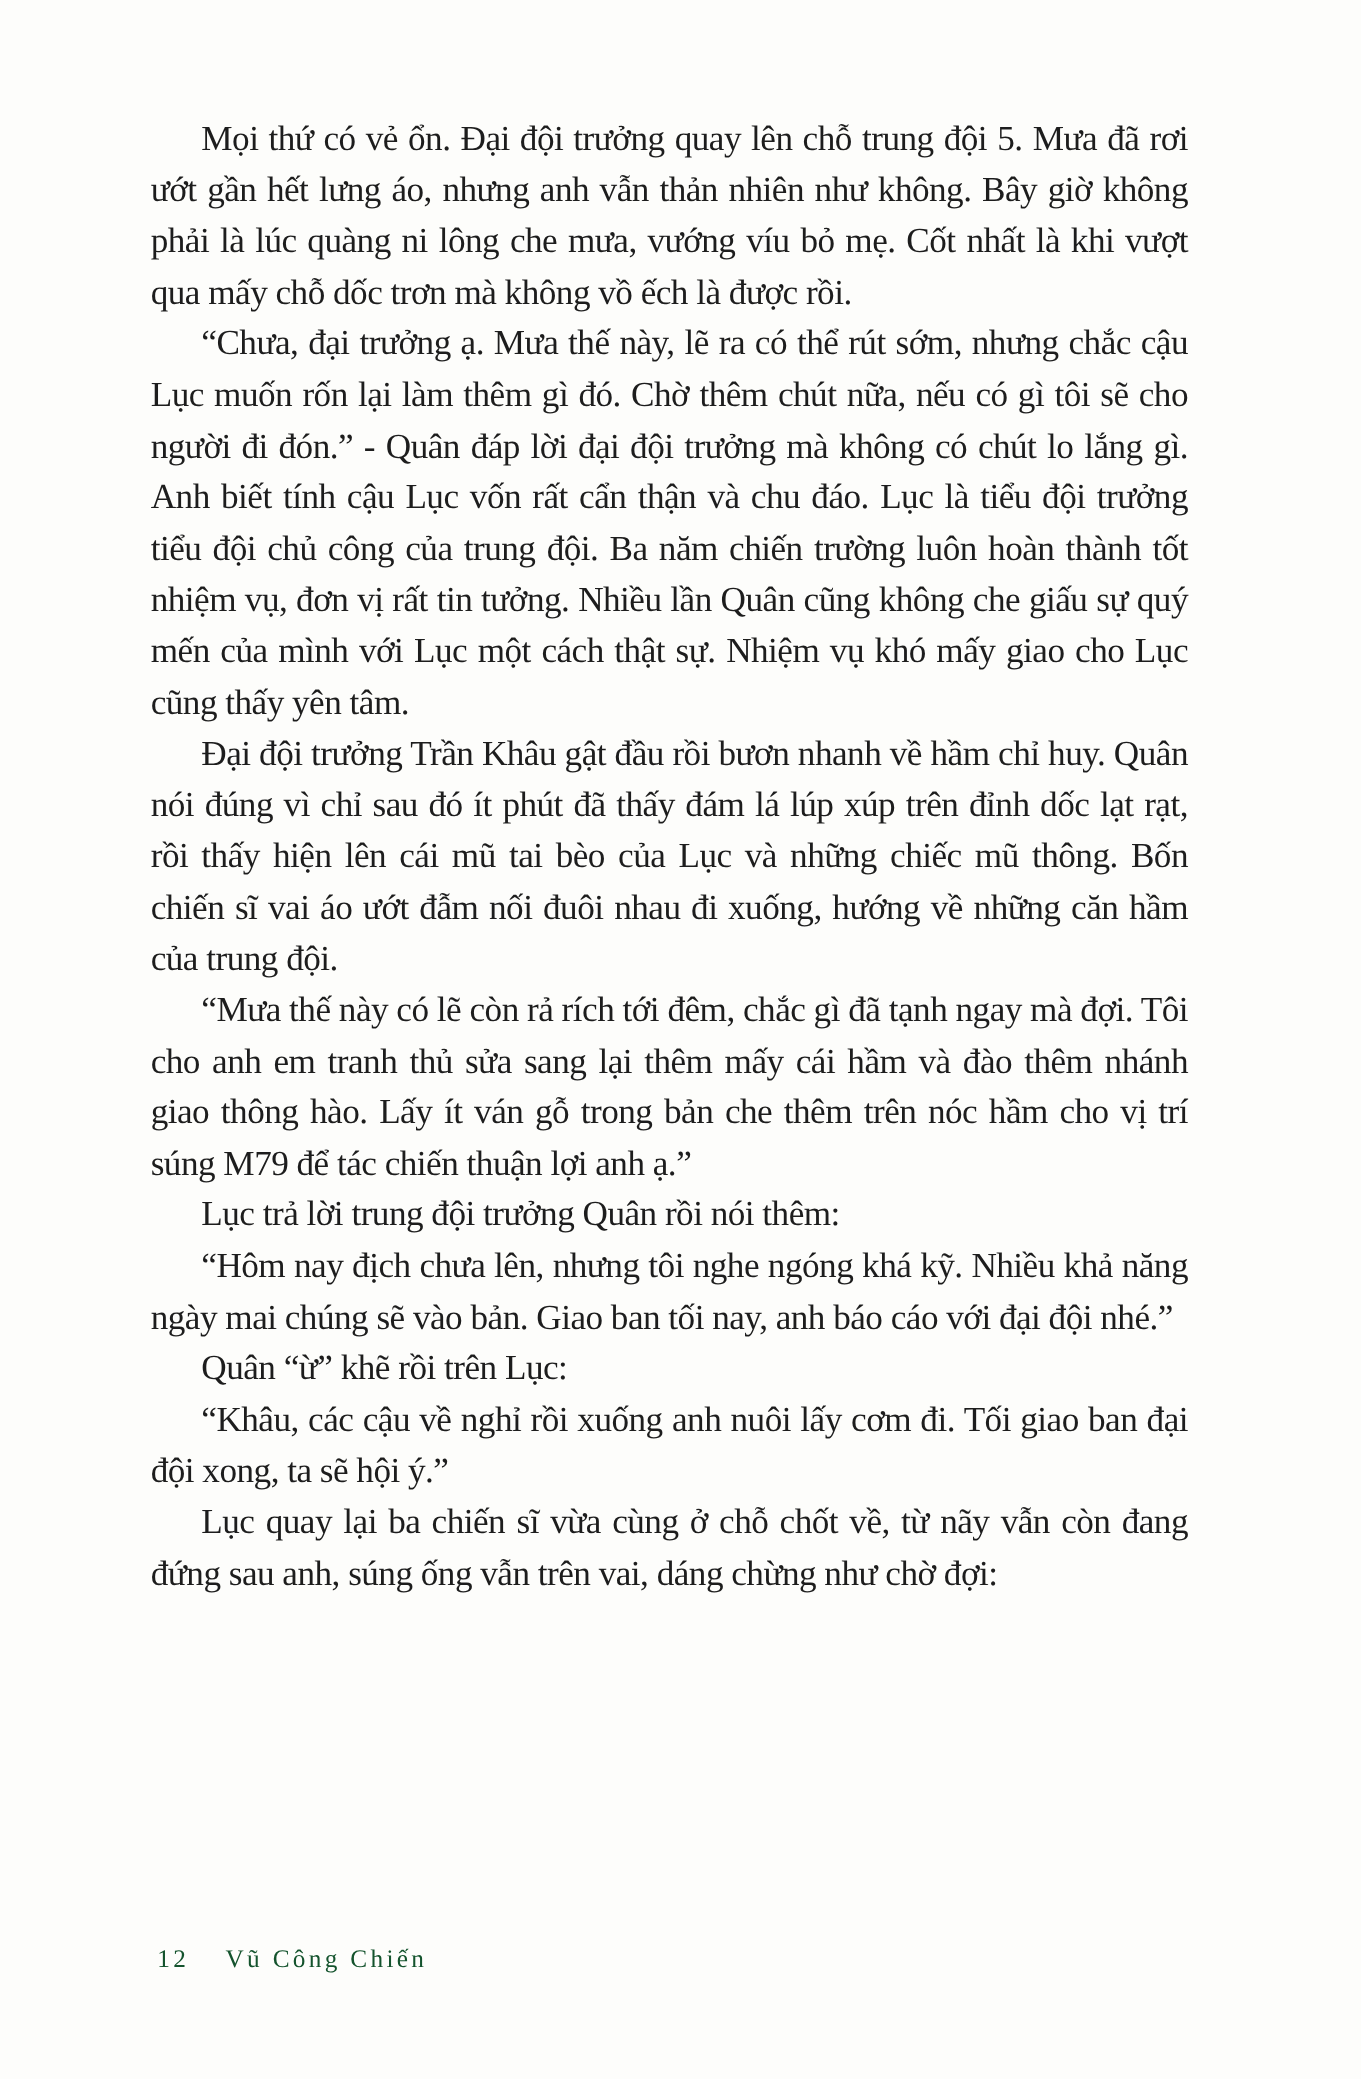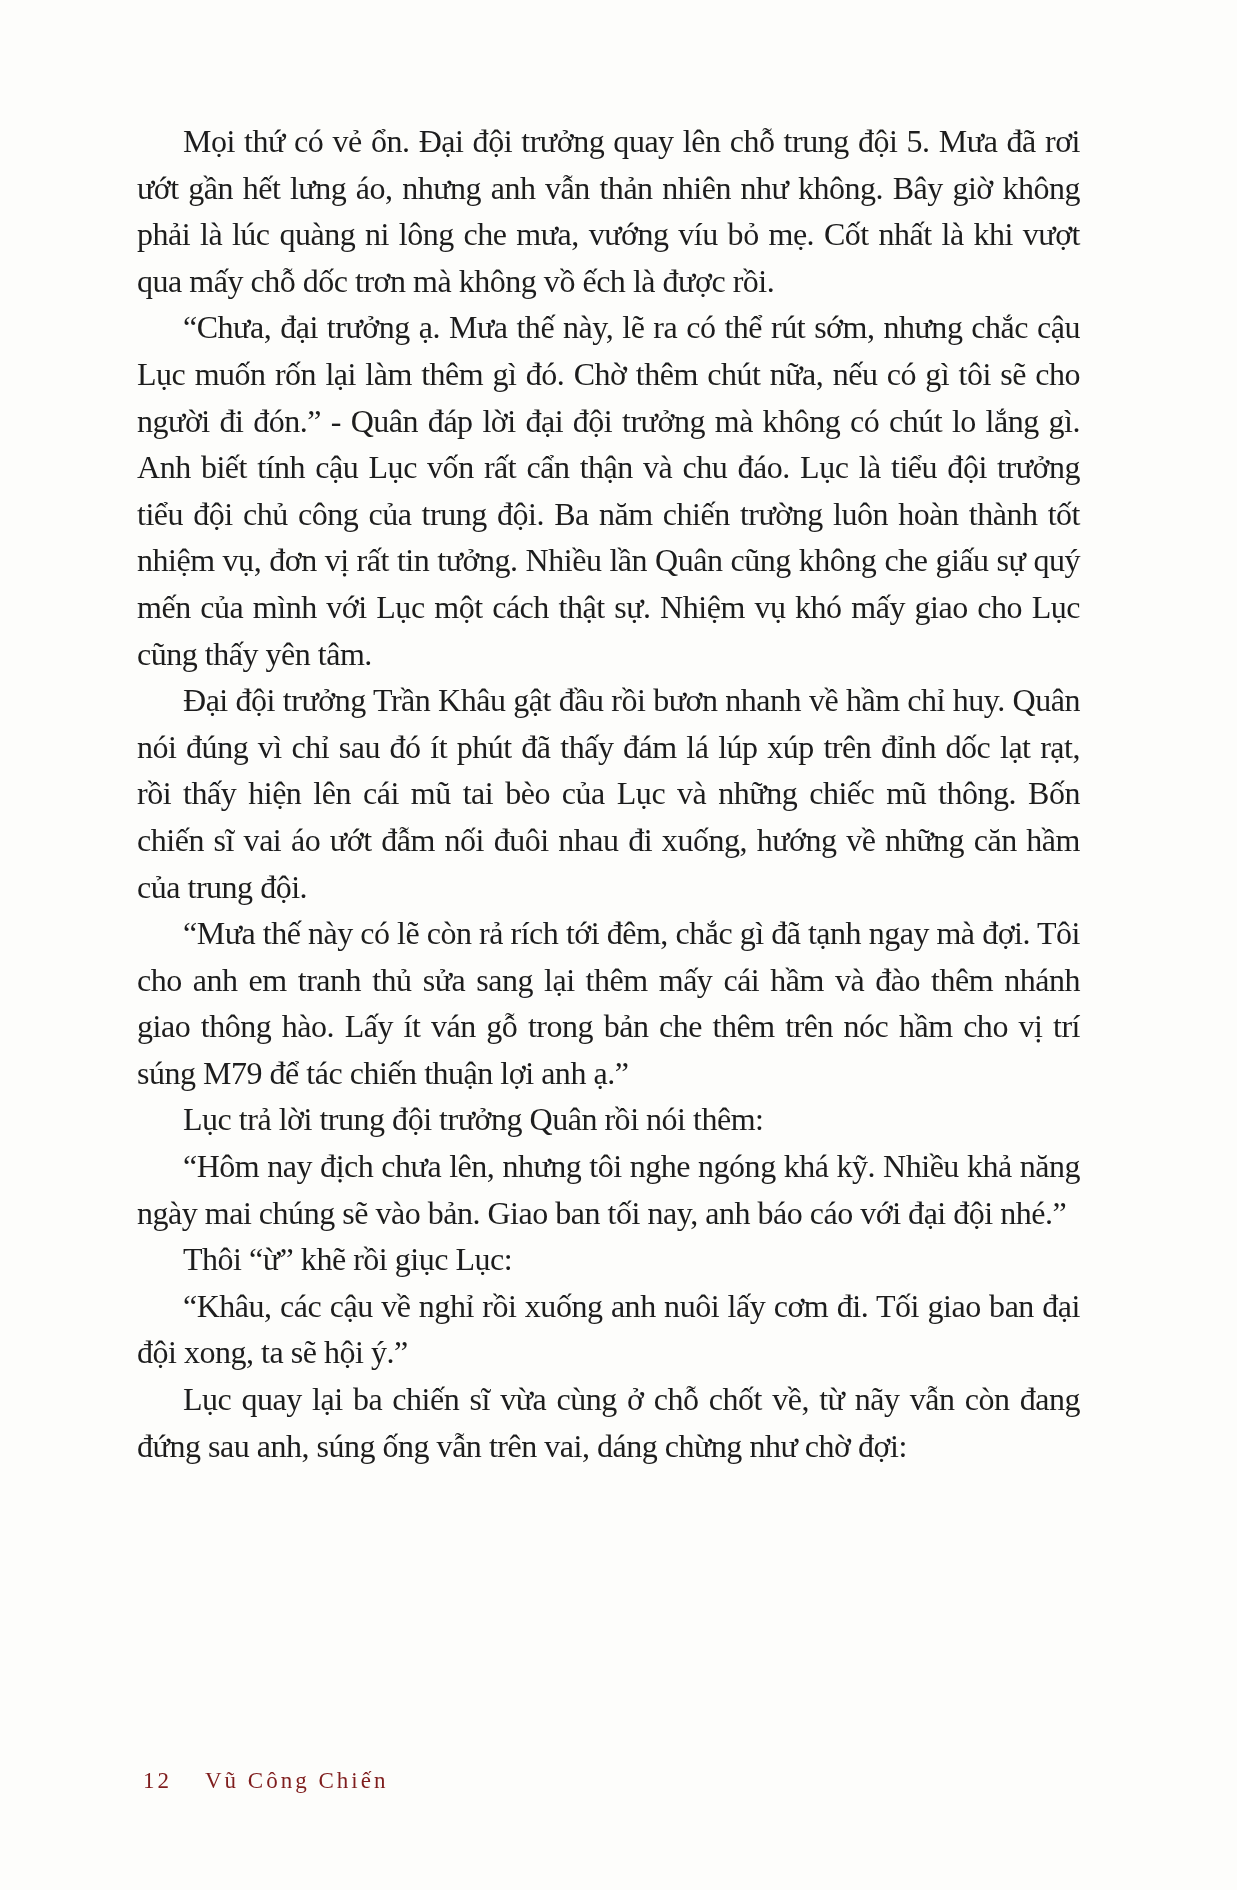--- a/index.html
+++ b/index.html
@@ -15,60 +15,60 @@
     font-family: "Liberation Serif", "DejaVu Serif", serif;
     overflow: hidden;
   }
   .page {
     position: absolute;
     inset: 0;
   }
   .text-block {
     position: absolute;
     left: 137px;
-    top: 118px;
+    top: 102px;
     width: 943px;
   }
   .par {
     margin: 0;
     padding: 0;
     text-indent: 46px;
     font-size: 32px;
     line-height: 46.6px;
     color: #1d1d1d;
     text-align: justify;
     letter-spacing: -0.015em;
   }
   .page-footer {
     position: absolute;
     left: 143px;
     top: 1768px;
     display: flex;
     align-items: baseline;
-    color: #7f1d1d;
+    color: #14532d;
     font-size: 23px;
     letter-spacing: 3px;
   }
   .page-num {
     margin-right: 33px;
   }
 </style>
 </head>
 <body>
 
 <div class="page">
 
   <main class="text-block">
     <p class="par">Mọi thứ có vẻ ổn. Đại đội trưởng quay lên chỗ trung đội 5. Mưa đã rơi ướt gần hết lưng áo, nhưng anh vẫn thản nhiên như không. Bây giờ không phải là lúc quàng ni lông che mưa, vướng víu bỏ mẹ. Cốt nhất là khi vượt qua mấy chỗ dốc trơn mà không vồ ếch là được rồi.</p>
     <p class="par">“Chưa, đại trưởng ạ. Mưa thế này, lẽ ra có thể rút sớm, nhưng chắc cậu Lục muốn rốn lại làm thêm gì đó. Chờ thêm chút nữa, nếu có gì tôi sẽ cho người đi đón.” - Quân đáp lời đại đội trưởng mà không có chút lo lắng gì. Anh biết tính cậu Lục vốn rất cẩn thận và chu đáo. Lục là tiểu đội trưởng tiểu đội chủ công của trung đội. Ba năm chiến trường luôn hoàn thành tốt nhiệm vụ, đơn vị rất tin tưởng. Nhiều lần Quân cũng không che giấu sự quý mến của mình với Lục một cách thật sự. Nhiệm vụ khó mấy giao cho Lục cũng thấy yên tâm.</p>
     <p class="par">Đại đội trưởng Trần Khâu gật đầu rồi bươn nhanh về hầm chỉ huy. Quân nói đúng vì chỉ sau đó ít phút đã thấy đám lá lúp xúp trên đỉnh dốc lạt rạt, rồi thấy hiện lên cái mũ tai bèo của Lục và những chiếc mũ thông. Bốn chiến sĩ vai áo ướt đẫm nối đuôi nhau đi xuống, hướng về những căn hầm của trung đội.</p>
     <p class="par">“Mưa thế này có lẽ còn rả rích tới đêm, chắc gì đã tạnh ngay mà đợi. Tôi cho anh em tranh thủ sửa sang lại thêm mấy cái hầm và đào thêm nhánh giao thông hào. Lấy ít ván gỗ trong bản che thêm trên nóc hầm cho vị trí súng M79 để tác chiến thuận lợi anh ạ.”</p>
     <p class="par">Lục trả lời trung đội trưởng Quân rồi nói thêm:</p>
     <p class="par">“Hôm nay địch chưa lên, nhưng tôi nghe ngóng khá kỹ. Nhiều khả năng ngày mai chúng sẽ vào bản. Giao ban tối nay, anh báo cáo với đại đội nhé.”</p>
-    <p class="par">Thôi “ừ” khẽ rồi giục Lục:</p>
+    <p class="par">Quân “ừ” khẽ rồi trên Lục:</p>
     <p class="par">“Khâu, các cậu về nghỉ rồi xuống anh nuôi lấy cơm đi. Tối giao ban đại đội xong, ta sẽ hội ý.”</p>
     <p class="par">Lục quay lại ba chiến sĩ vừa cùng ở chỗ chốt về, từ nãy vẫn còn đang đứng sau anh, súng ống vẫn trên vai, dáng chừng như chờ đợi:</p>
   </main>
 
   <footer class="page-footer">
     <span class="page-num">12</span>
     <span class="author">Vũ Công Chiến</span>
   </footer>
 
 </div>

